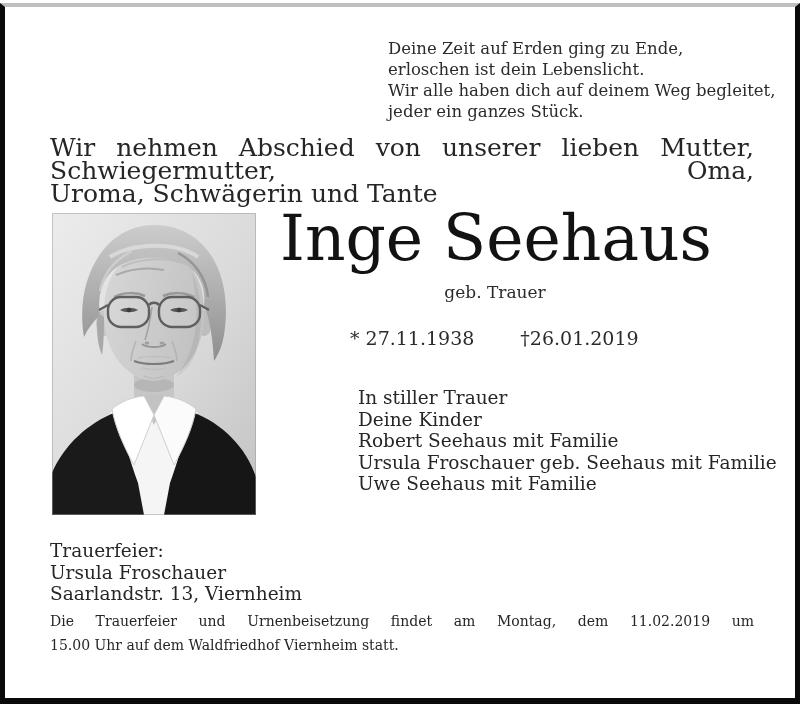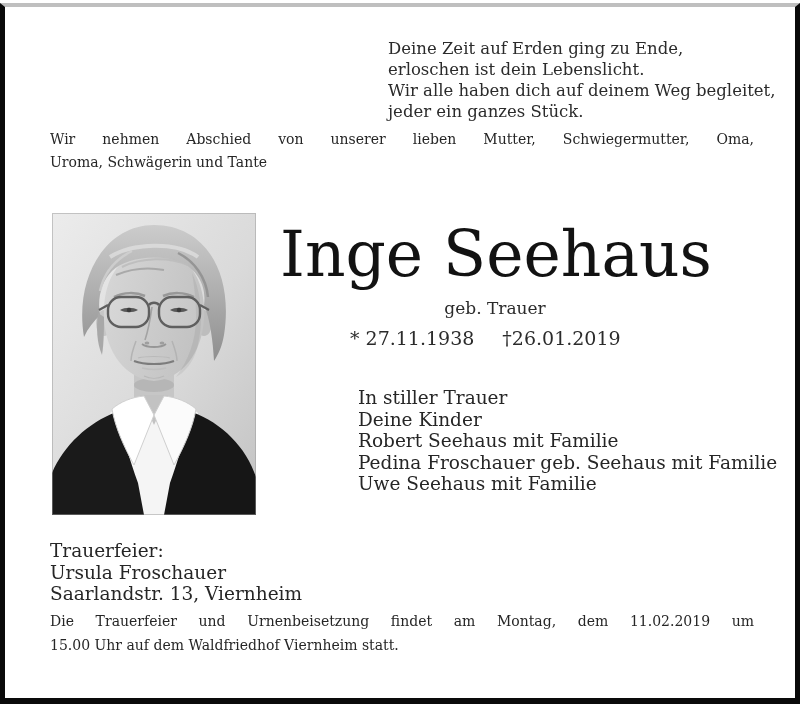--- a/index.html
+++ b/index.html
@@ -11,28 +11,28 @@
   .frame{
     position:absolute;left:0;top:3px;width:800px;height:701px;
     box-sizing:border-box;background:#ffffff;
     border-left:5px solid #0a0a0a;
     border-right:5px solid #0a0a0a;
     border-bottom:6px solid #0a0a0a;
     border-top:4px solid #bfbfbf;
   }
   .abs{position:absolute;}
   .verse{left:383px;top:31px;font-size:16.5px;line-height:21px;color:#2b2b2b;}
-  .intro{left:45px;top:121px;width:704px;font-size:14px;line-height:23px;}
+  .intro{left:45px;top:129px;width:704px;font-size:25px;line-height:23px;}
   .jline{display:block;text-align:justify;text-align-last:justify;}
   .photo{left:47px;top:206px;width:204px;height:302px;}
   .photo svg{display:block;}
   .namewrap{left:275px;top:200px;width:430px;text-align:center;}
-  .name{font-size:63px;line-height:64px;color:#121212;white-space:nowrap;margin-top:16px;}
+  .name{font-size:63px;line-height:64px;color:#121212;white-space:nowrap;}
   .maiden{font-size:17px;margin-top:11px;color:#2b2b2b;}
-  .dates{left:345px;top:320px;font-size:19px;display:flex;gap:28px;color:#2b2b2b;}
+  .dates{left:345px;top:320px;font-size:19px;display:flex;gap:46px;color:#2b2b2b;}
   .mourners{left:353px;top:380px;font-size:18.5px;line-height:21.6px;}
   .house{left:45px;top:533px;font-size:18.5px;line-height:21.6px;}
   .funeral{left:45px;top:603px;width:704px;font-size:14px;line-height:23.5px;}
 </style>
 </head>
 <body>
 
 <div class="frame">
 
   <div class="abs verse">
@@ -132,21 +132,21 @@
 
   <div class="abs dates">
     <span>* 27.11.1938</span>
     <span>†26.01.2019</span>
   </div>
 
   <div class="abs mourners">
     <div>In stiller Trauer</div>
     <div>Deine Kinder</div>
     <div>Robert Seehaus mit Familie</div>
-    <div>Pedina Froschauer geb. Seehaus mit Familie</div>
+    <div>Ursula Froschauer geb. Seehaus mit Familie</div>
     <div>Uwe Seehaus mit Familie</div>
   </div>
 
   <div class="abs house">
     <div>Trauerfeier:</div>
     <div>Ursula Froschauer</div>
     <div>Saarlandstr. 13, Viernheim</div>
   </div>
 
   <div class="abs funeral">

